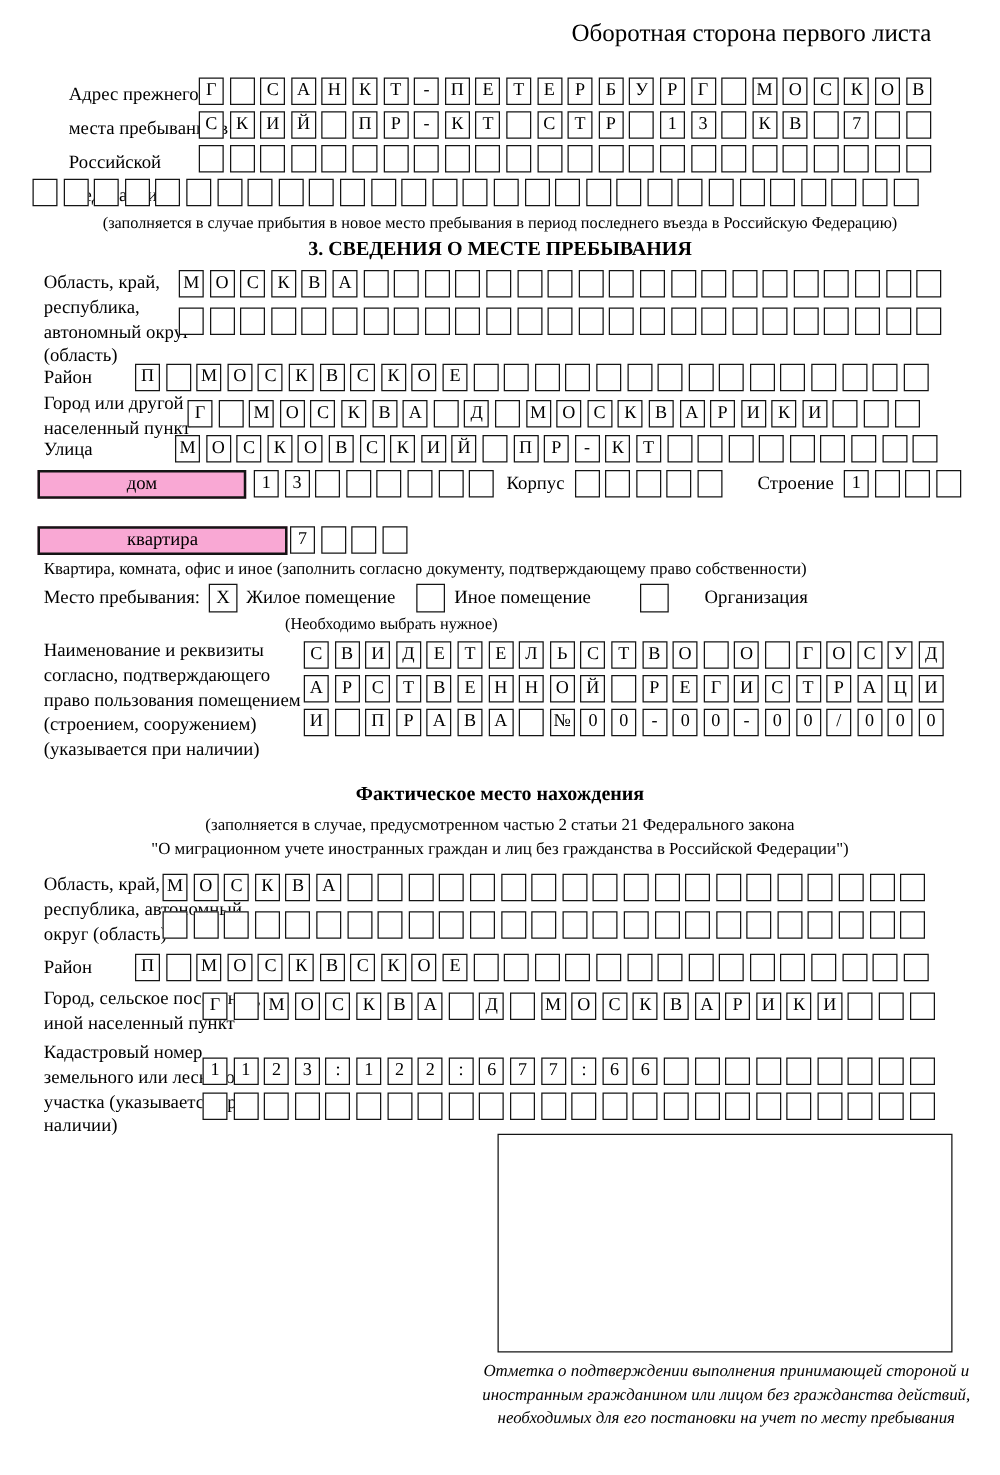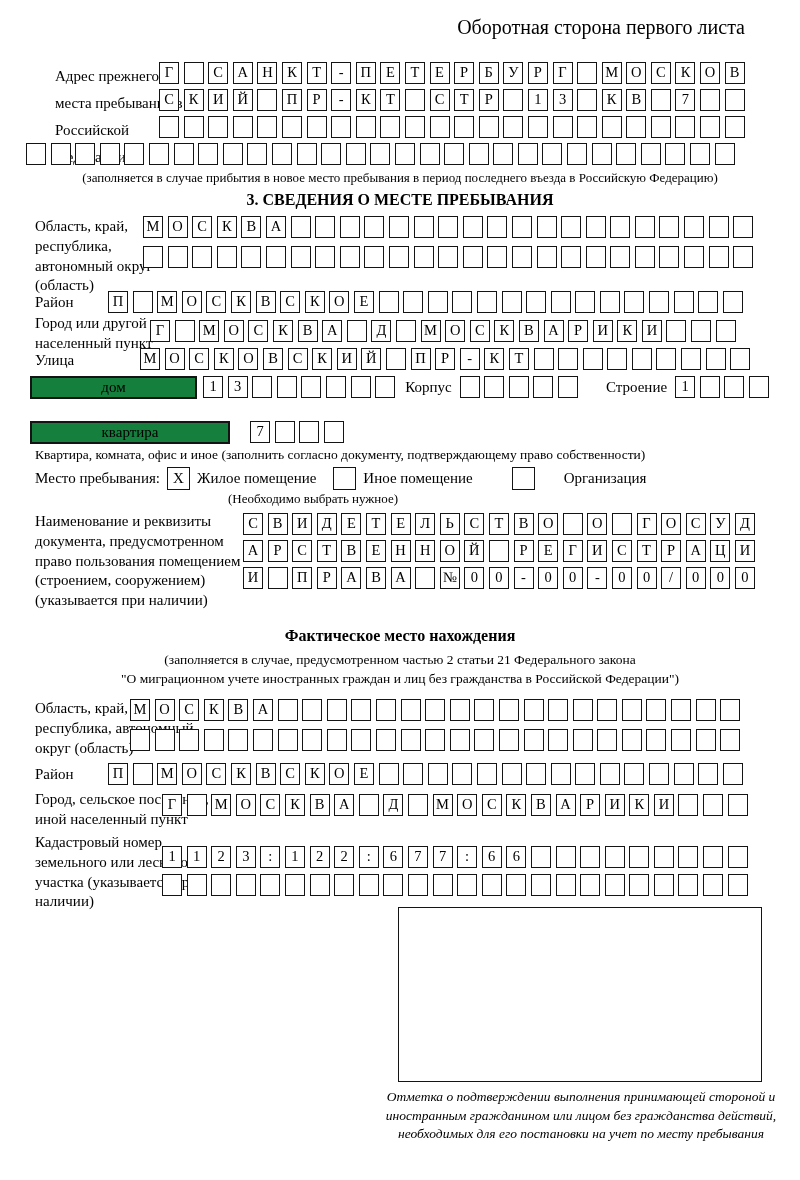--- a/index.html
+++ b/index.html
@@ -17,21 +17,21 @@
     border:1.7px solid #141414;display:flex;align-items:center;justify-content:center;
     font-size:14.5px;padding-bottom:1px;background:#fff;
   }
   .note{position:absolute;font-size:13px;}
   .note-md{font-size:13.5px;}
   .center{left:0;width:100%;text-align:center;}
   .sec-title{position:absolute;left:0;width:100%;text-align:center;font-weight:bold;font-size:16px;}
   .hrow{position:absolute;display:flex;align-items:flex-start;}
   .bigbox{
     flex:none;box-sizing:border-box;height:23px;border:2px solid #141414;
-    display:flex;align-items:center;justify-content:center;font-size:15px;background:#15803d;
+    display:flex;align-items:center;justify-content:center;font-size:15px;background:#f9a8d4;
   }
   .inline-lbl{font-size:15px;line-height:23px;white-space:nowrap;}
   .checkbox{
     flex:none;box-sizing:border-box;width:23px;height:23px;border:1.8px solid #141414;
     display:flex;align-items:center;justify-content:center;font-size:15px;background:#fff;
   }
   .stampbox{position:absolute;left:398px;top:907px;width:362px;height:173px;border:1.8px solid #141414;background:#fff;}
   .stamp-note{position:absolute;left:385px;top:1088px;width:392px;text-align:center;font-size:13.5px;line-height:1.38;font-style:italic;}
 </style>
 </head>
@@ -320,21 +320,21 @@
       </div>
     <span class="inline-lbl" style="margin-left:22px;margin-right:2px">Строение</span>
     <div class="cellrow">
         <span class="cell">1</span>
         <span class="cell"></span>
         <span class="cell"></span>
         <span class="cell"></span>
       </div>
   </div>
 
-  <div class="hrow" style="left:30px;top:421px;gap:20px">
+  <div class="hrow" style="left:30px;top:421px;gap:2px">
     <div class="bigbox" style="width:200px">квартира</div>
     <div class="cellrow">
         <span class="cell">7</span>
         <span class="cell"></span>
         <span class="cell"></span>
         <span class="cell"></span>
       </div>
   </div>
   <div class="note note-md" style="left:35px;top:447px">Квартира, комната, офис и иное (заполнить согласно документу, подтверждающему право собственности)</div>
 
@@ -342,21 +342,21 @@
     <span class="inline-lbl">Место пребывания:</span>
     <span class="checkbox">X</span>
     <span class="inline-lbl">Жилое помещение</span>
     <span class="checkbox" style="margin-left:10px"></span>
     <span class="inline-lbl">Иное помещение</span>
     <span class="checkbox" style="margin-left:32px"></span>
     <span class="inline-lbl" style="margin-left:22px">Организация</span>
   </div>
   <div class="note" style="left:228px;top:491px">(Необходимо выбрать нужное)</div>
 
-  <div class="lbl" style="left:35px;top:512px;width:215px">Наименование и реквизиты документа, предусмотренном право пользования помещением (строением, сооружением) (указывается при наличии)</div>
+  <div class="lbl" style="left:35px;top:512px;width:215px">Наименование и реквизиты согласно, подтверждающего право пользования помещением (строением, сооружением) (указывается при наличии)</div>
   <div class="cellrow abs" style="left:243px;top:513px">
       <span class="cell">С</span>
       <span class="cell">В</span>
       <span class="cell">И</span>
       <span class="cell">Д</span>
       <span class="cell">Е</span>
       <span class="cell">Т</span>
       <span class="cell">Е</span>
       <span class="cell">Л</span>
       <span class="cell">Ь</span>

